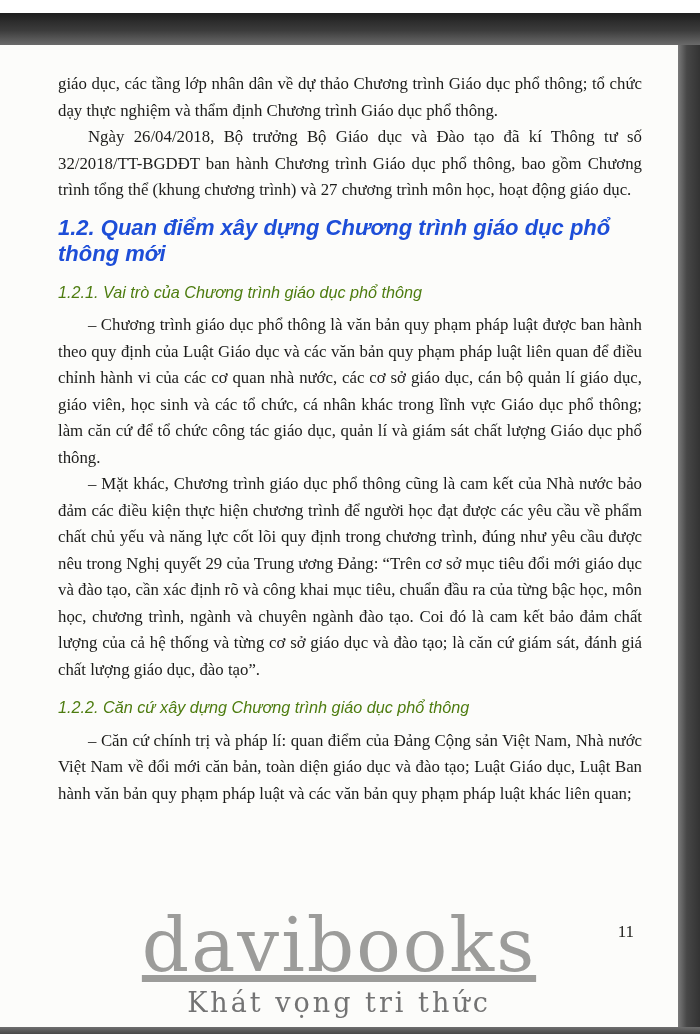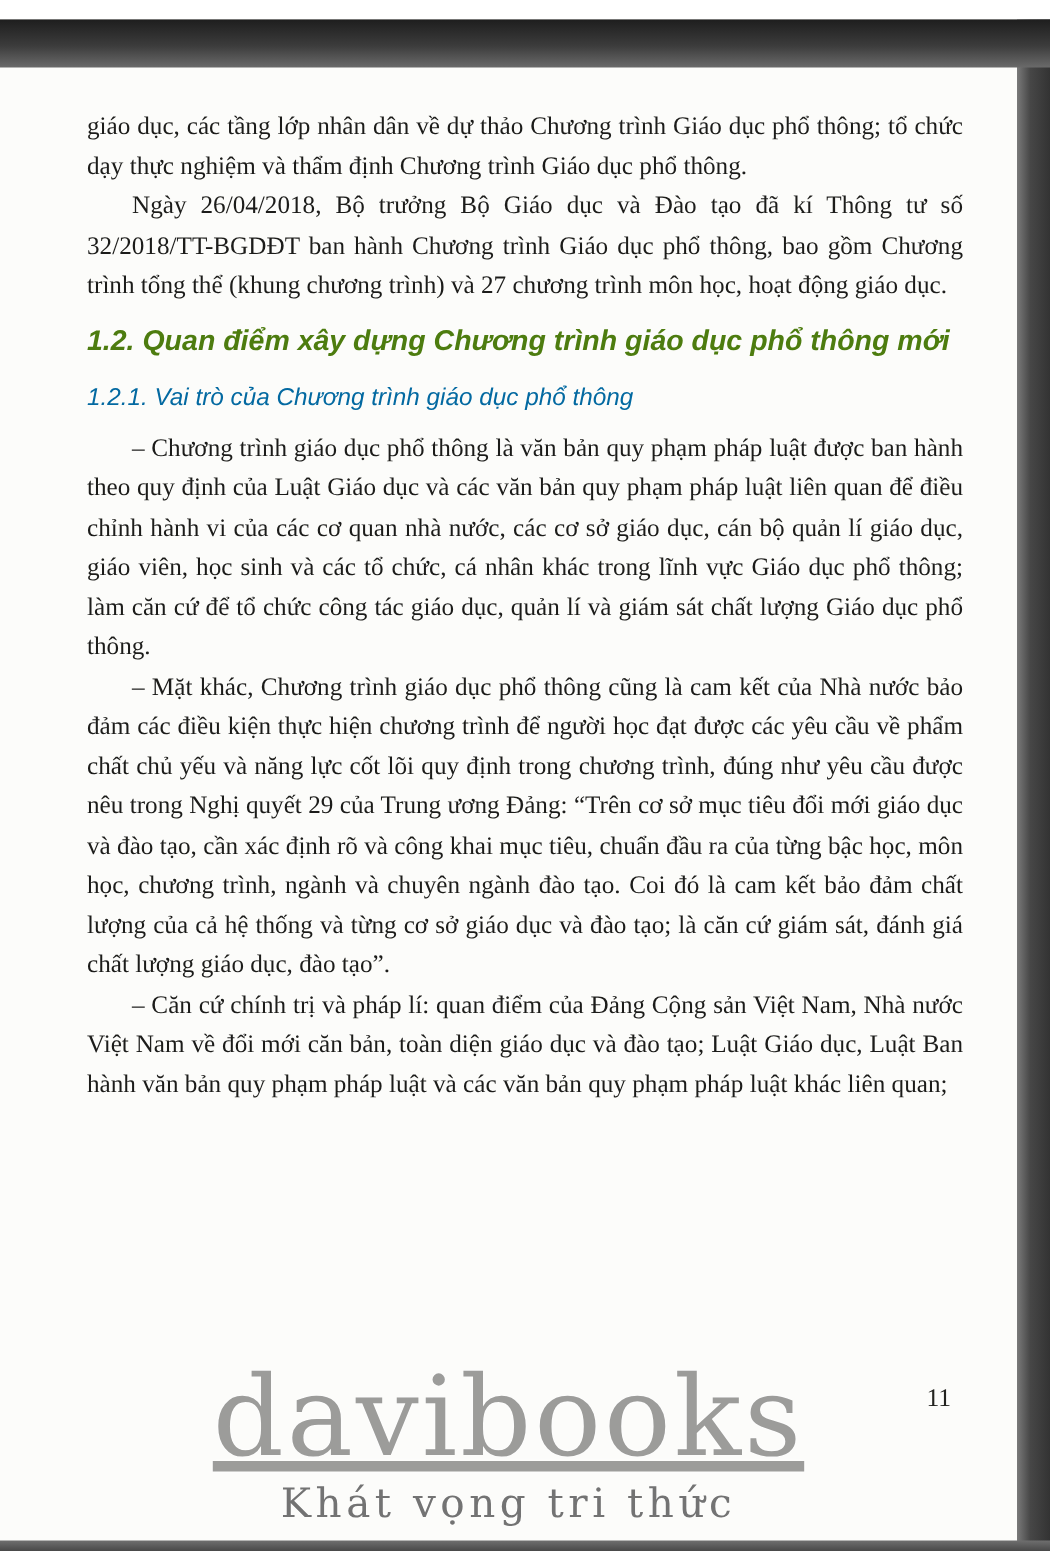--- a/index.html
+++ b/index.html
@@ -62,35 +62,35 @@
   }
   .para {
     margin: 0;
     text-indent: 30px;
   }
   .para.noindent {
     text-indent: 0;
   }
   .section-heading {
     font-family: "Liberation Sans", sans-serif;
-    font-size: 19px;
+    font-size: 22px;
     font-weight: bold;
     font-style: italic;
     margin: 11px 0 7px 0;
     text-align: left;
-    color: #4d7c0f;
+    color: #1d4ed8;
   }
   .sub-heading {
     font-family: "Liberation Sans", sans-serif;
     font-size: 16.2px;
     font-weight: normal;
     font-style: italic;
     margin: 11px 0 7px 0;
     text-align: left;
-    color: #0369a1;
+    color: #4d7c0f;
   }
   .watermark {
     position: absolute;
     left: 0;
     width: 678px;
     top: 892px;
     text-align: center;
     z-index: 3;
     pointer-events: none;
   }
@@ -131,20 +131,21 @@
     <div class="content">
       <p class="para noindent">giáo dục, các tầng lớp nhân dân về dự thảo Chương trình Giáo dục phổ thông; tổ chức dạy thực nghiệm và thẩm định Chương trình Giáo dục phổ thông.</p>
       <p class="para">Ngày 26/04/2018, Bộ trưởng Bộ Giáo dục và Đào tạo đã kí Thông tư số 32/2018/TT-BGDĐT ban hành Chương trình Giáo dục phổ thông, bao gồm Chương trình tổng thể (khung chương trình) và 27 chương trình môn học, hoạt động giáo dục.</p>
 
       <h2 class="section-heading">1.2. Quan điểm xây dựng Chương trình giáo dục phổ thông mới</h2>
 
       <h3 class="sub-heading">1.2.1. Vai trò của Chương trình giáo dục phổ thông</h3>
       <p class="para">– Chương trình giáo dục phổ thông là văn bản quy phạm pháp luật được ban hành theo quy định của Luật Giáo dục và các văn bản quy phạm pháp luật liên quan để điều chỉnh hành vi của các cơ quan nhà nước, các cơ sở giáo dục, cán bộ quản lí giáo dục, giáo viên, học sinh và các tổ chức, cá nhân khác trong lĩnh vực Giáo dục phổ thông; làm căn cứ để tổ chức công tác giáo dục, quản lí và giám sát chất lượng Giáo dục phổ thông.</p>
       <p class="para">– Mặt khác, Chương trình giáo dục phổ thông cũng là cam kết của Nhà nước bảo đảm các điều kiện thực hiện chương trình để người học đạt được các yêu cầu về phẩm chất chủ yếu và năng lực cốt lõi quy định trong chương trình, đúng như yêu cầu được nêu trong Nghị quyết 29 của Trung ương Đảng: “Trên cơ sở mục tiêu đổi mới giáo dục và đào tạo, cần xác định rõ và công khai mục tiêu, chuẩn đầu ra của từng bậc học, môn học, chương trình, ngành và chuyên ngành đào tạo. Coi đó là cam kết bảo đảm chất lượng của cả hệ thống và từng cơ sở giáo dục và đào tạo; là căn cứ giám sát, đánh giá chất lượng giáo dục, đào tạo”.</p>
 
+      <h3 class="sub-heading">1.2.2. Căn cứ xây dựng Chương trình giáo dục phổ thông</h3>
       <p class="para">– Căn cứ chính trị và pháp lí: quan điểm của Đảng Cộng sản Việt Nam, Nhà nước Việt Nam về đổi mới căn bản, toàn diện giáo dục và đào tạo; Luật Giáo dục, Luật Ban hành văn bản quy phạm pháp luật và các văn bản quy phạm pháp luật khác liên quan;</p>
     </div>
 
     <div class="watermark">
       <div class="watermark-brand">davibooks</div>
       <div class="watermark-tagline">Khát vọng tri thức</div>
     </div>
 
     <div class="page-number">11</div>
   </div>

